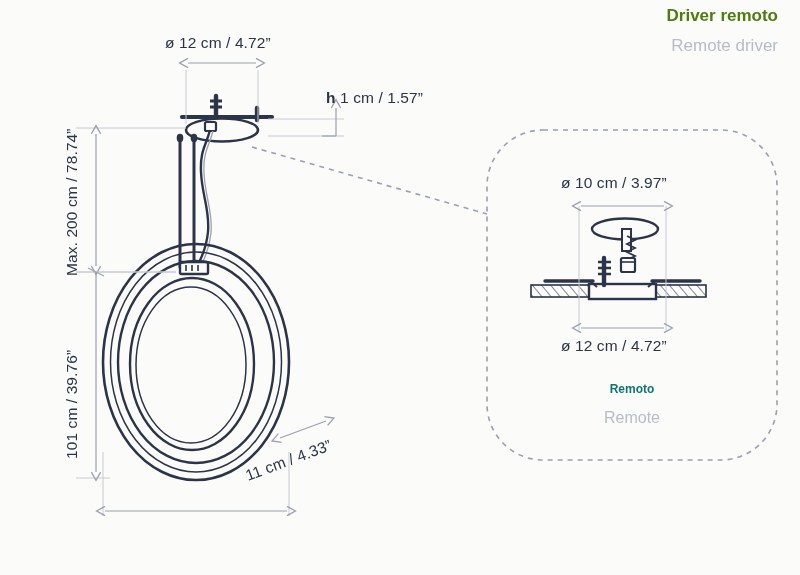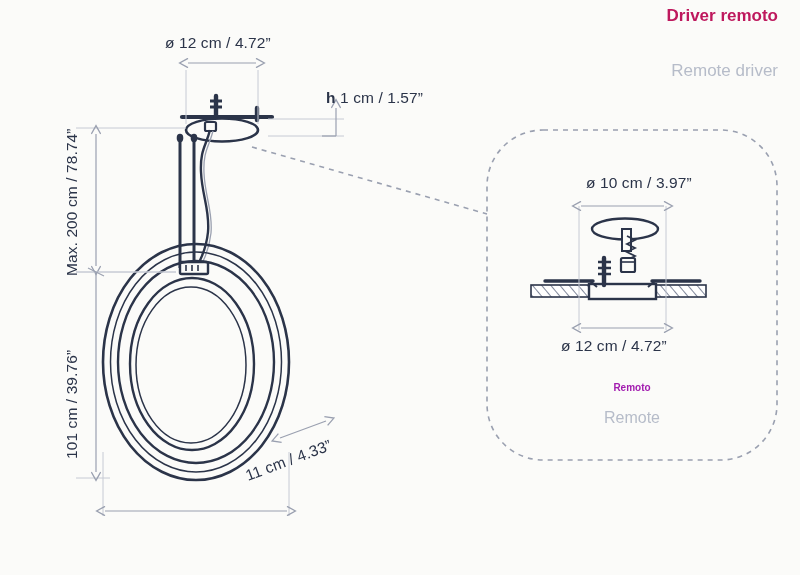--- a/index.html
+++ b/index.html
@@ -19,38 +19,37 @@
     color:#2b3449;
     white-space:nowrap;
     letter-spacing:.1px;
     line-height:1.1;
   }
   .lbl b{font-weight:700;}
   .hdr-es{
     position:absolute;
     font-size:17px;
     font-weight:700;
-    color:#be185d;
+    color:#4d7c0f;
     white-space:nowrap;
     text-align:right;
   }
   .hdr-en{
     position:absolute;
     font-size:17px;
     font-weight:400;
     color:#b6bcc9;
     white-space:nowrap;
     text-align:right;
-    margin-top:25px;
   }
   .cap-es{
     position:absolute;
-    font-size:10px;
+    font-size:12px;
     font-weight:700;
-    color:#a21caf;
+    color:#0f766e;
     white-space:nowrap;
     text-align:center;
   }
   .cap-en{
     position:absolute;
     font-size:16px;
     font-weight:400;
     color:#b6bcc9;
     white-space:nowrap;
     text-align:center;
@@ -204,20 +203,20 @@
     <span>1 cm / 1.57”</span>
   </div>
 
   <div class="lbl rot90" style="left:63px;top:276px;">Max. 200 cm / 78.74”</div>
 
   <div class="lbl rot90" style="left:63px;top:459px;">101 cm / 39.76”</div>
 
   <div class="lbl rot20" style="left:243px;top:468px;">11 cm / 4.33”</div>
 
 
-  <div class="lbl" style="left:561px;top:174px;margin-left:25px;">ø 10 cm / 3.97”</div>
+  <div class="lbl" style="left:561px;top:174px;">ø 10 cm / 3.97”</div>
 
   <div class="lbl" style="left:561px;top:337px;">ø 12 cm / 4.72”</div>
 
   <div class="cap-es" style="left:487px;width:290px;top:382px;">Remoto</div>
   <div class="cap-en" style="left:487px;width:290px;top:409px;">Remote</div>
 
 </div>
 
 </body></html>

